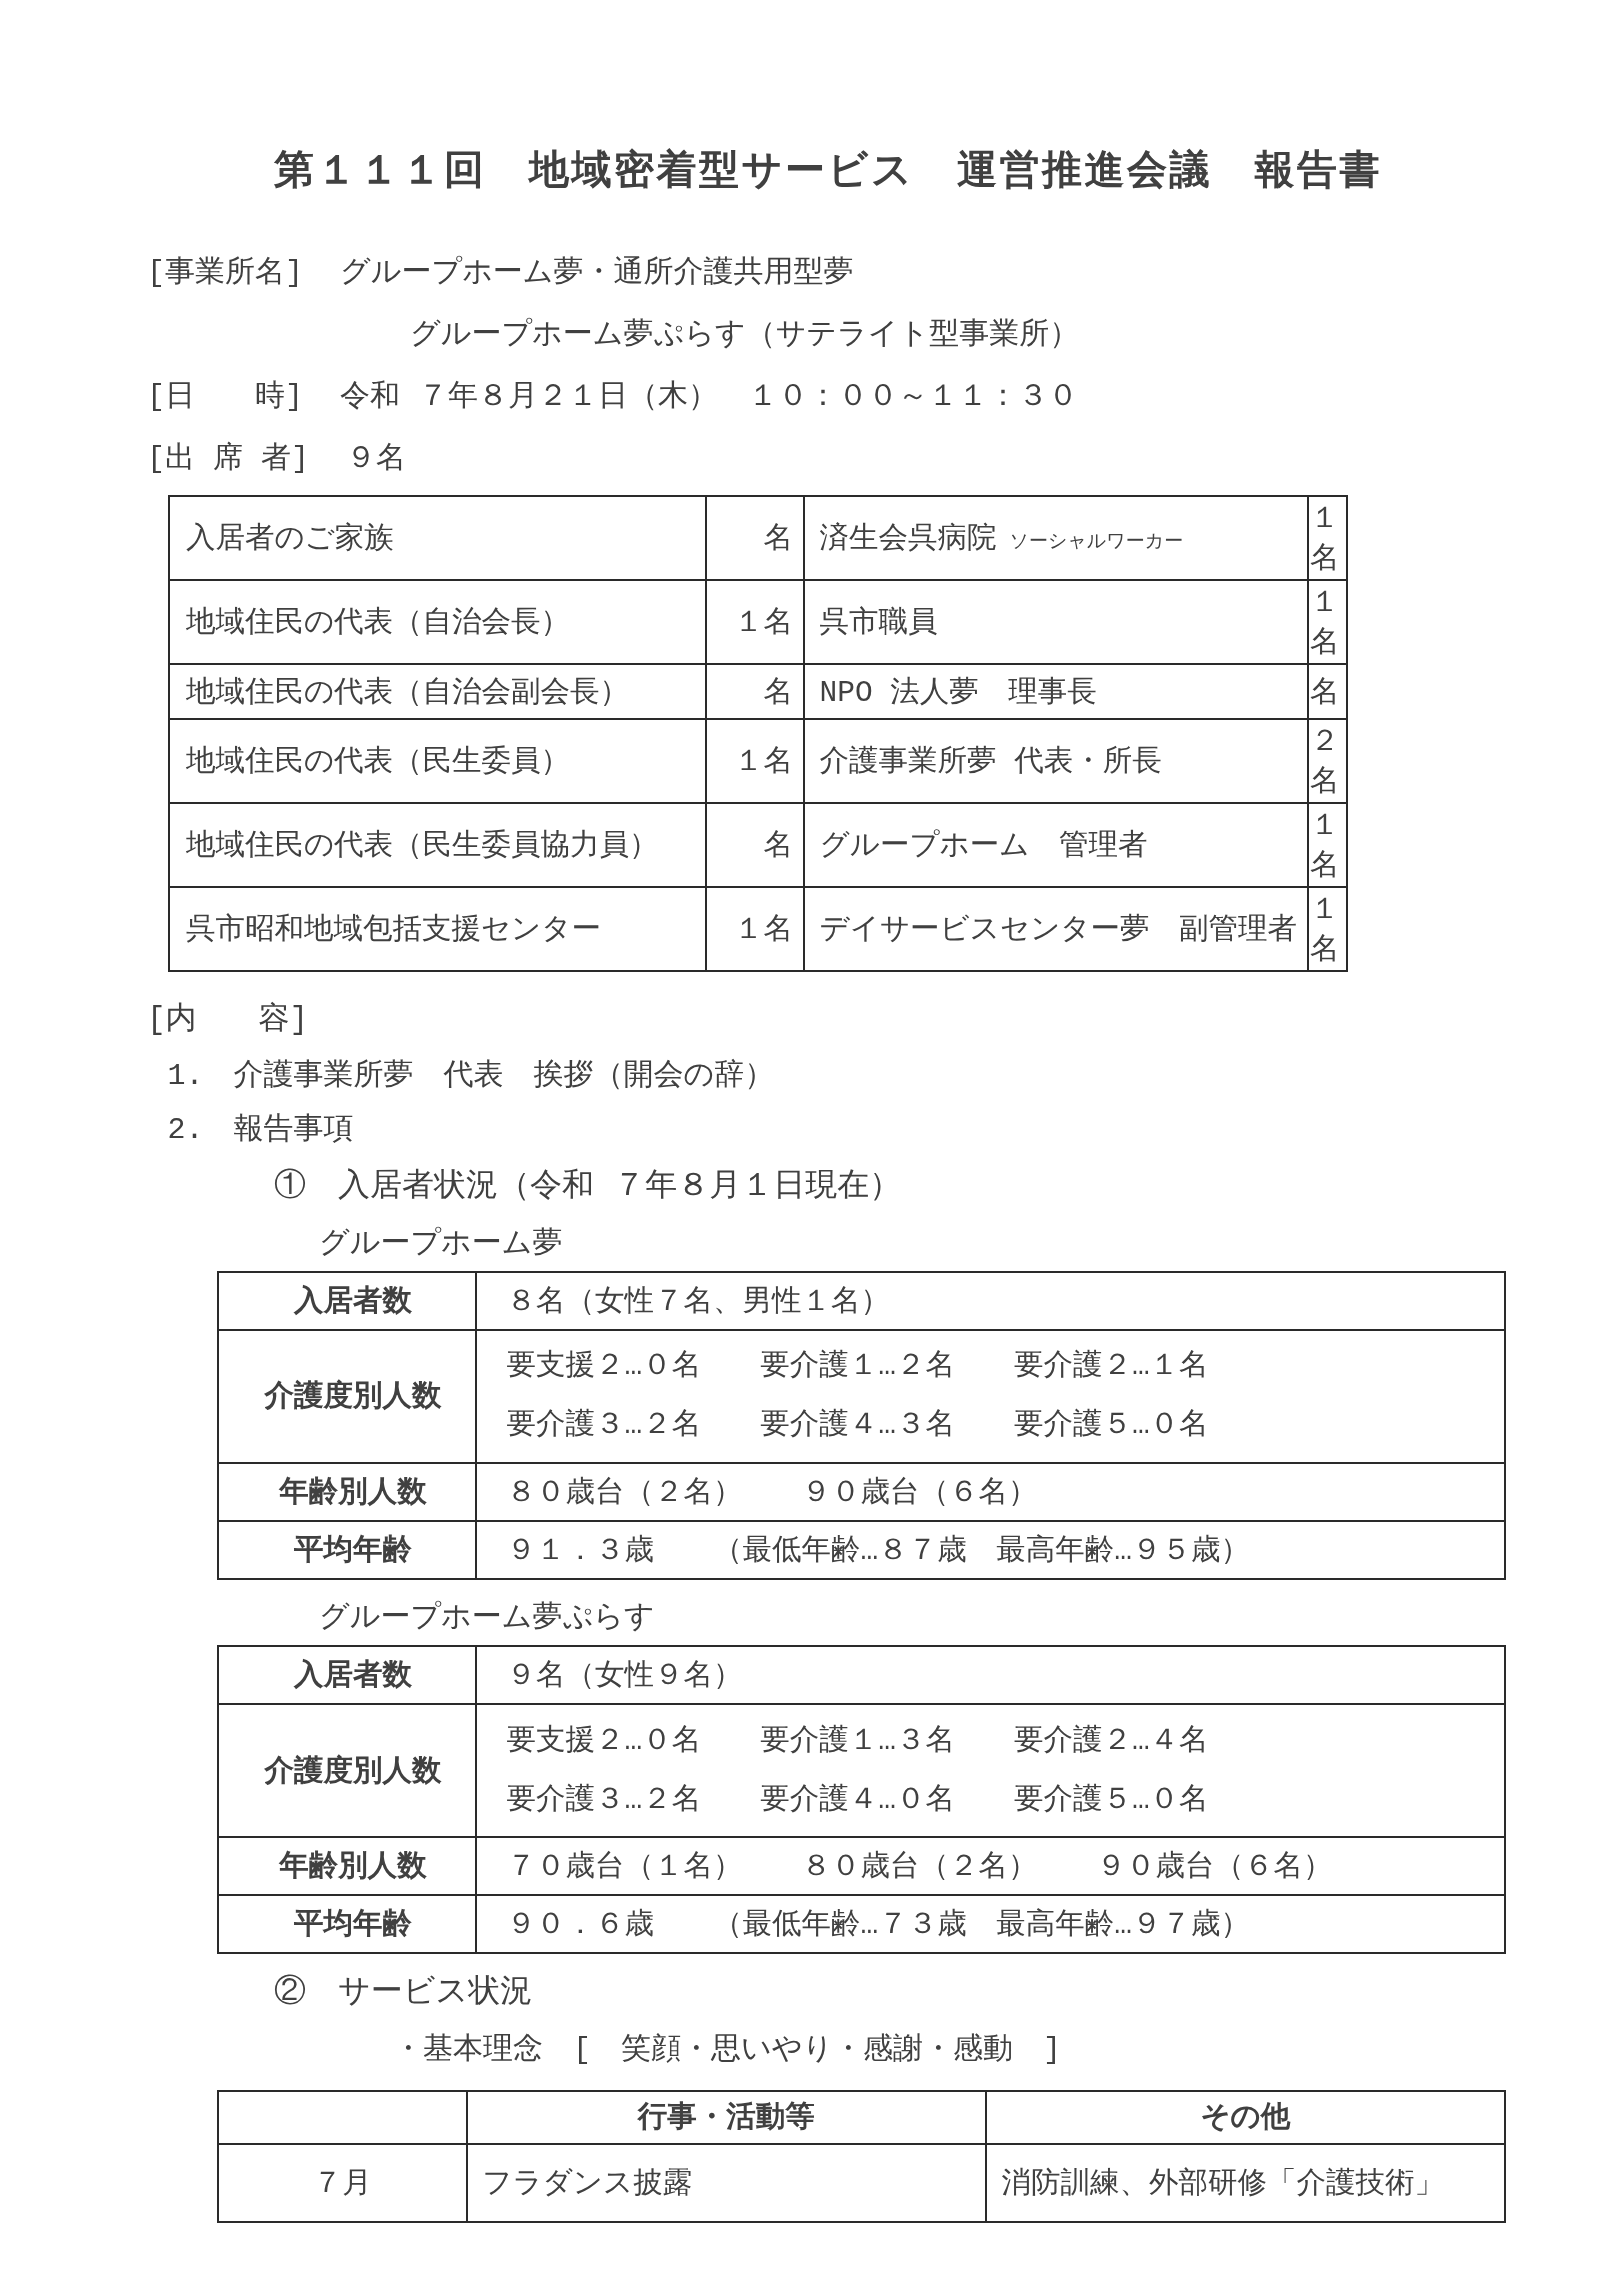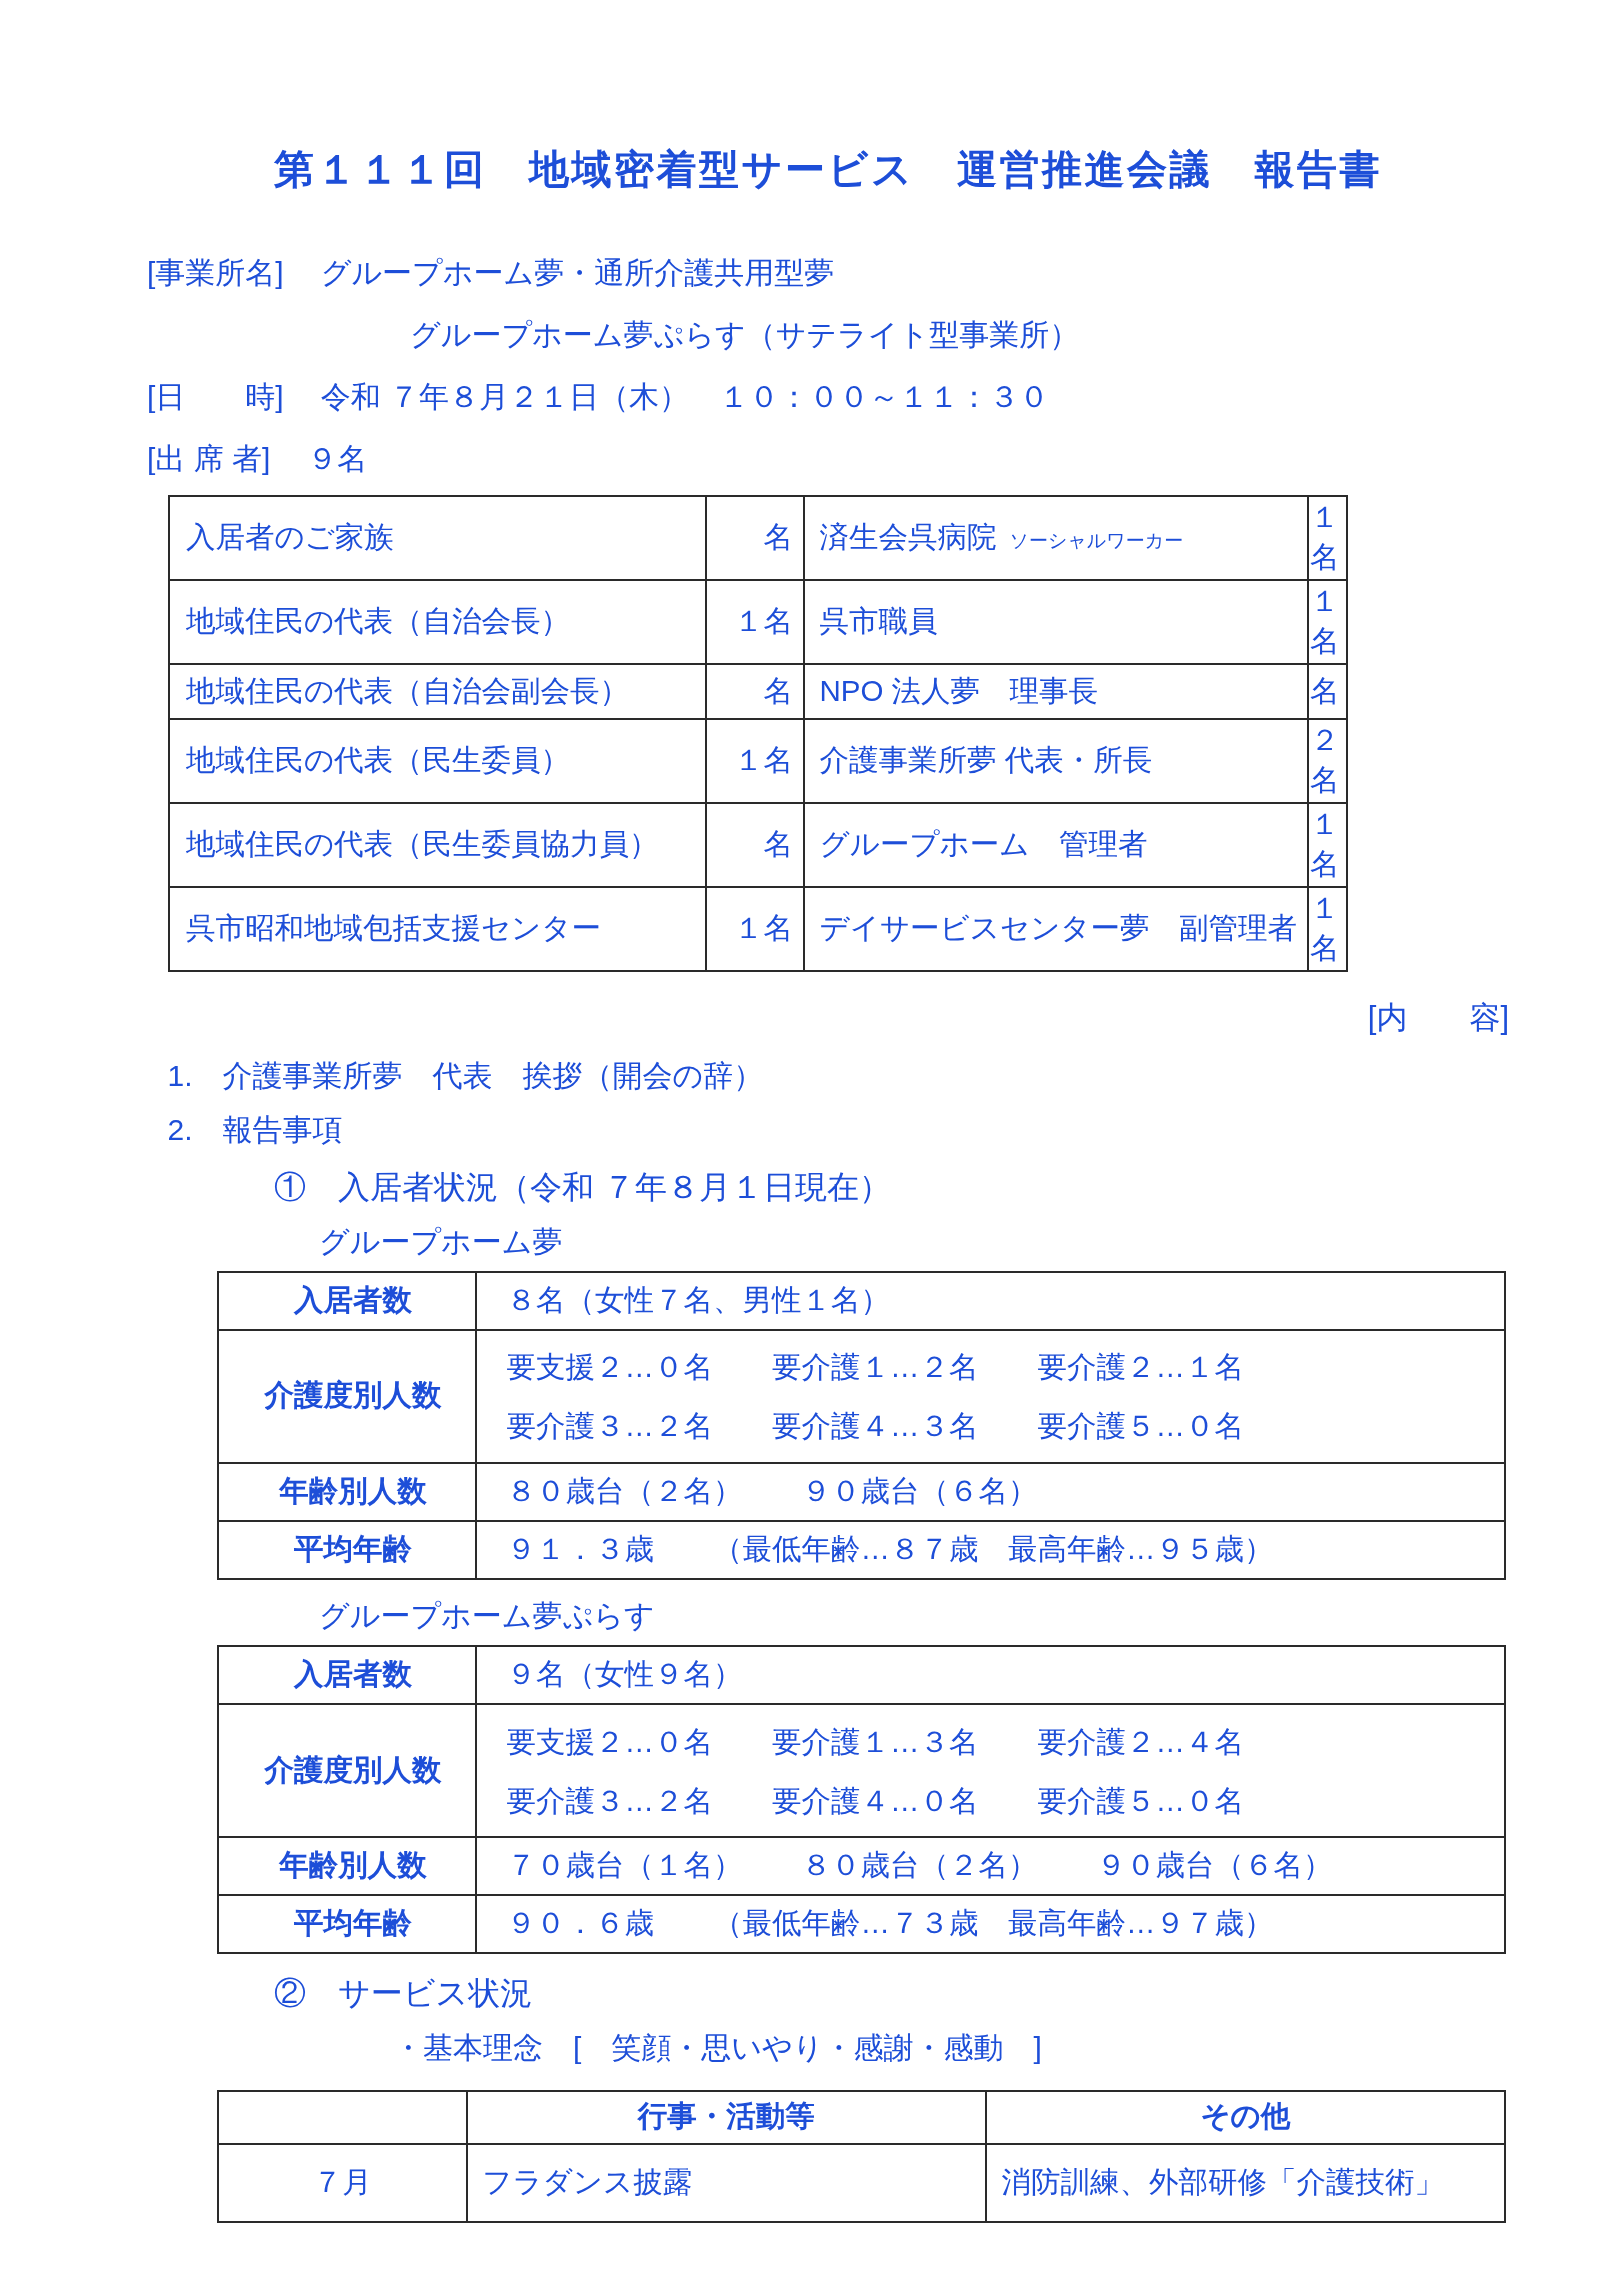--- a/index.html
+++ b/index.html
@@ -1,22 +1,22 @@
 <!DOCTYPE html>
 <html style="font-size:13px"><head>
 <meta charset="utf-8">
 <style>
   html, body { margin: 0; padding: 0; background: #ffffff; }
   .page {
     width: 1624px;
     height: 2295px;
     box-sizing: border-box;
     background: #ffffff;
-    color: #1d4ed8;
-    font-family: Liberation Sans, sans-serif;
+    color: #404040;
+    font-family: Liberation Mono, monospace;
     padding: 121px 115px 0 147px;
     overflow: hidden;
     position: relative;
   }
 
   .title {
     font-size: 40px;
     font-weight: 700;
     text-align: center;
     letter-spacing: 2.5px;
@@ -32,21 +32,21 @@
   td, th { overflow: hidden; }
 
   .attendees { width: 1180px; margin: 13px 0 0 20.5px; }
   .attendees td { border: 2.5px solid #2a2a2a; height: 51px; font-size: 29.5px; vertical-align: middle; }
   .attendees .cat-l { width: 44%; padding-left: 16.4px; }
   .attendees .cnt-l { width: 7.2%; text-align: right; padding-right: 9.8px; }
   .attendees .cat-r { width: 41.3%; padding-left: 14.7px; }
   .attendees .cnt-r { text-align: right; padding-right: 9.8px; }
   .small-note { font-size: 19px; margin-left: 13px; }
 
-  .content-label { font-size: 31px; margin: 24.6px 0 19.6px 0; text-align: right; }
+  .content-label { font-size: 31px; margin: 24.6px 0 19.6px 0; }
   .num-item { font-size: 30px; margin: 0 0 18px 20.5px; line-height: 36px; }
   .sub-item { font-size: 32px; margin: 21px 0 16.4px 127px; line-height: 36px; }
   .home-name { font-size: 30px; margin: 9.8px 0 8.2px 172px; }
   .bullet { font-size: 30px; margin: 0 0 21px 246px; }
 
   .home-table { width: 1289px; margin: 6.5px 0 16.4px 70px; }
   .home-table th {
     width: 242px; border: 2.5px solid #2a2a2a; font-size: 29.5px; font-weight: 600;
     text-align: center; padding-left: 13px; height: 54px; vertical-align: middle;
   }

